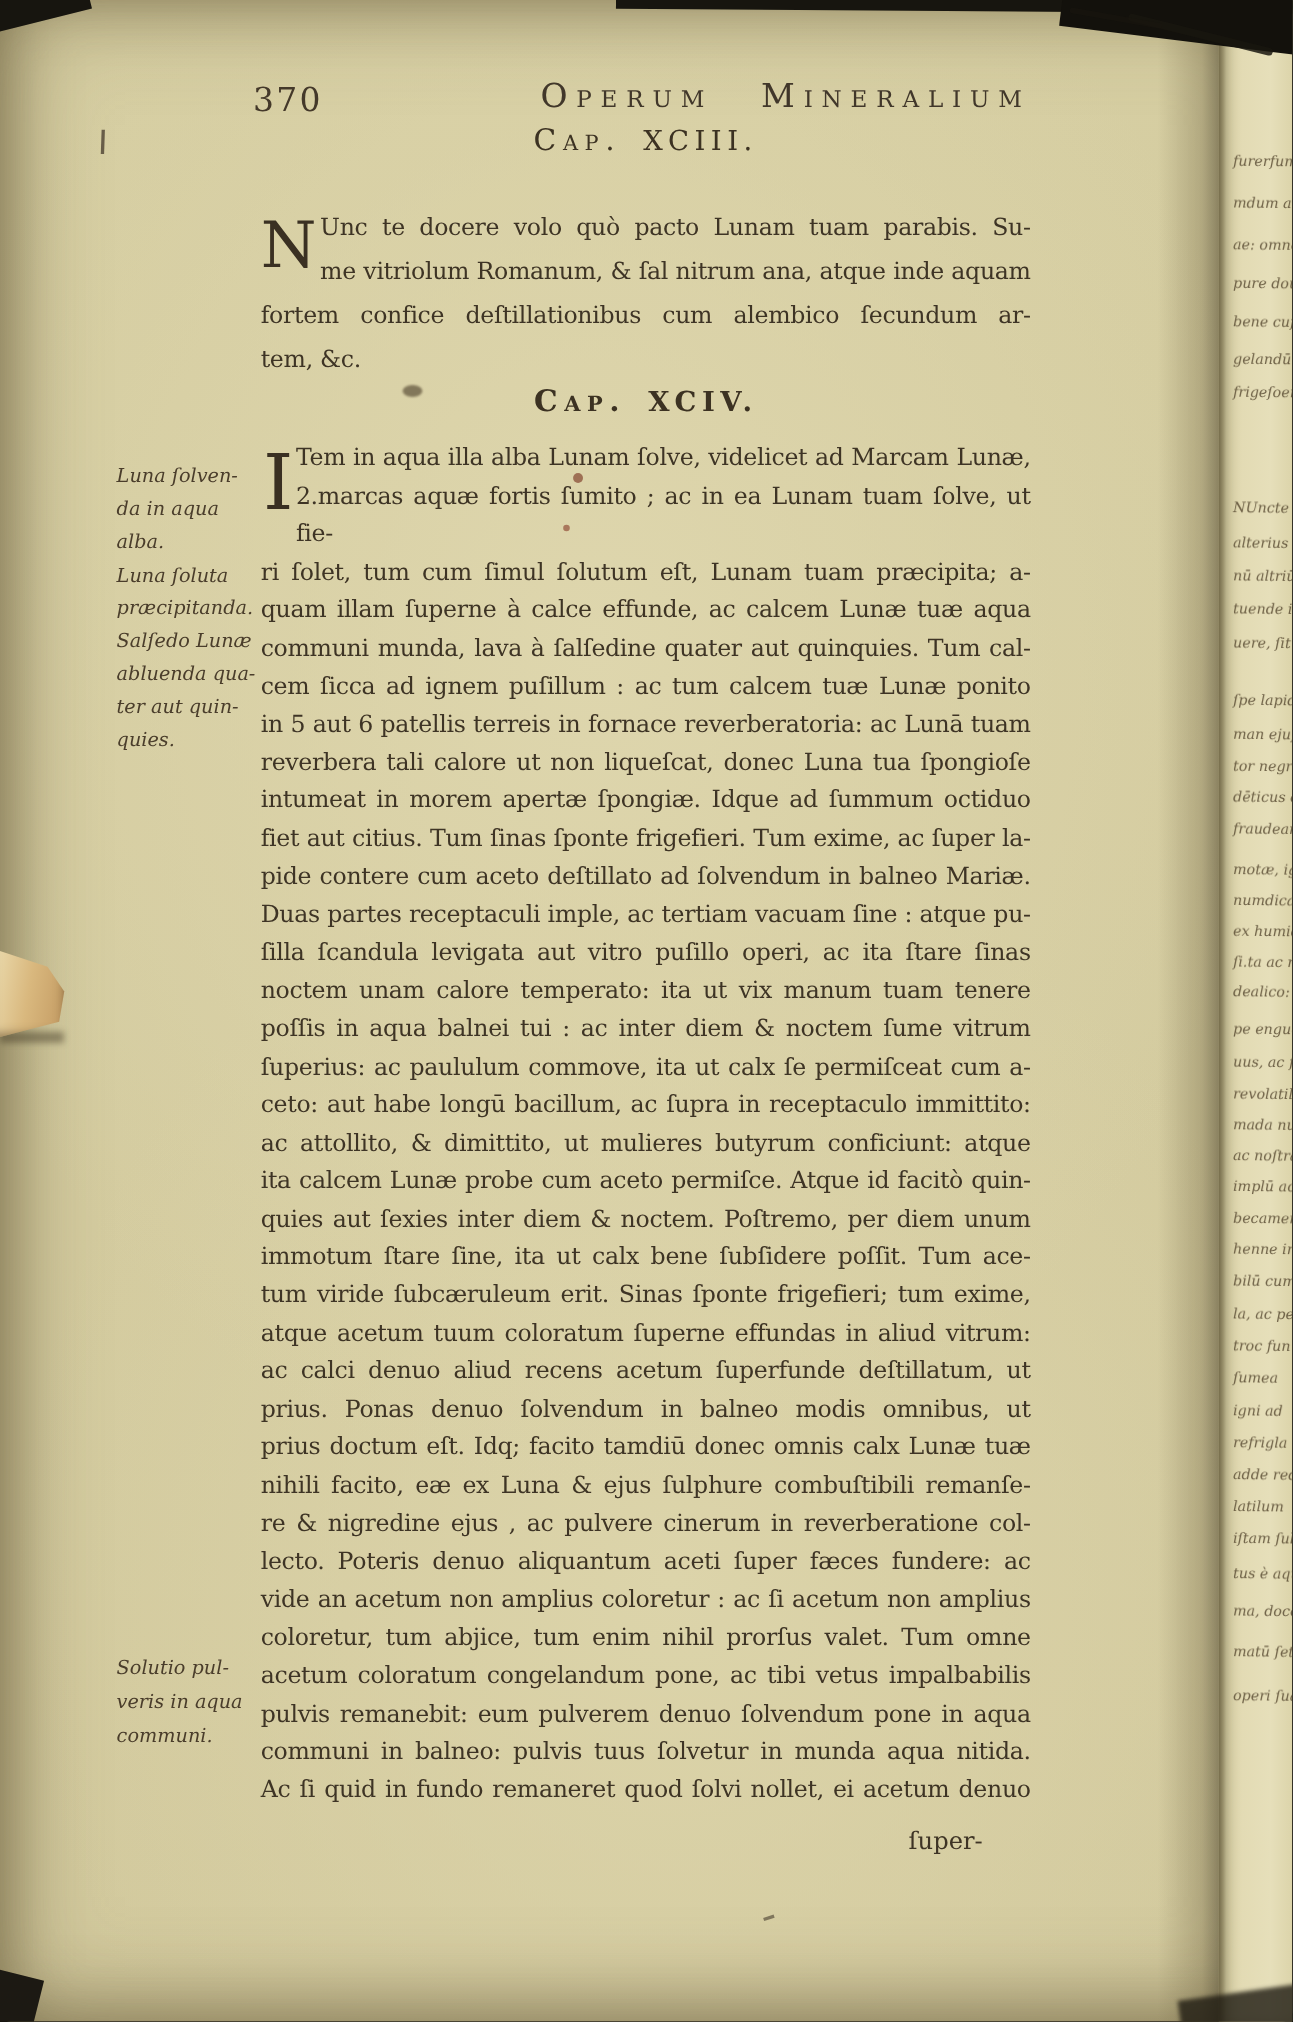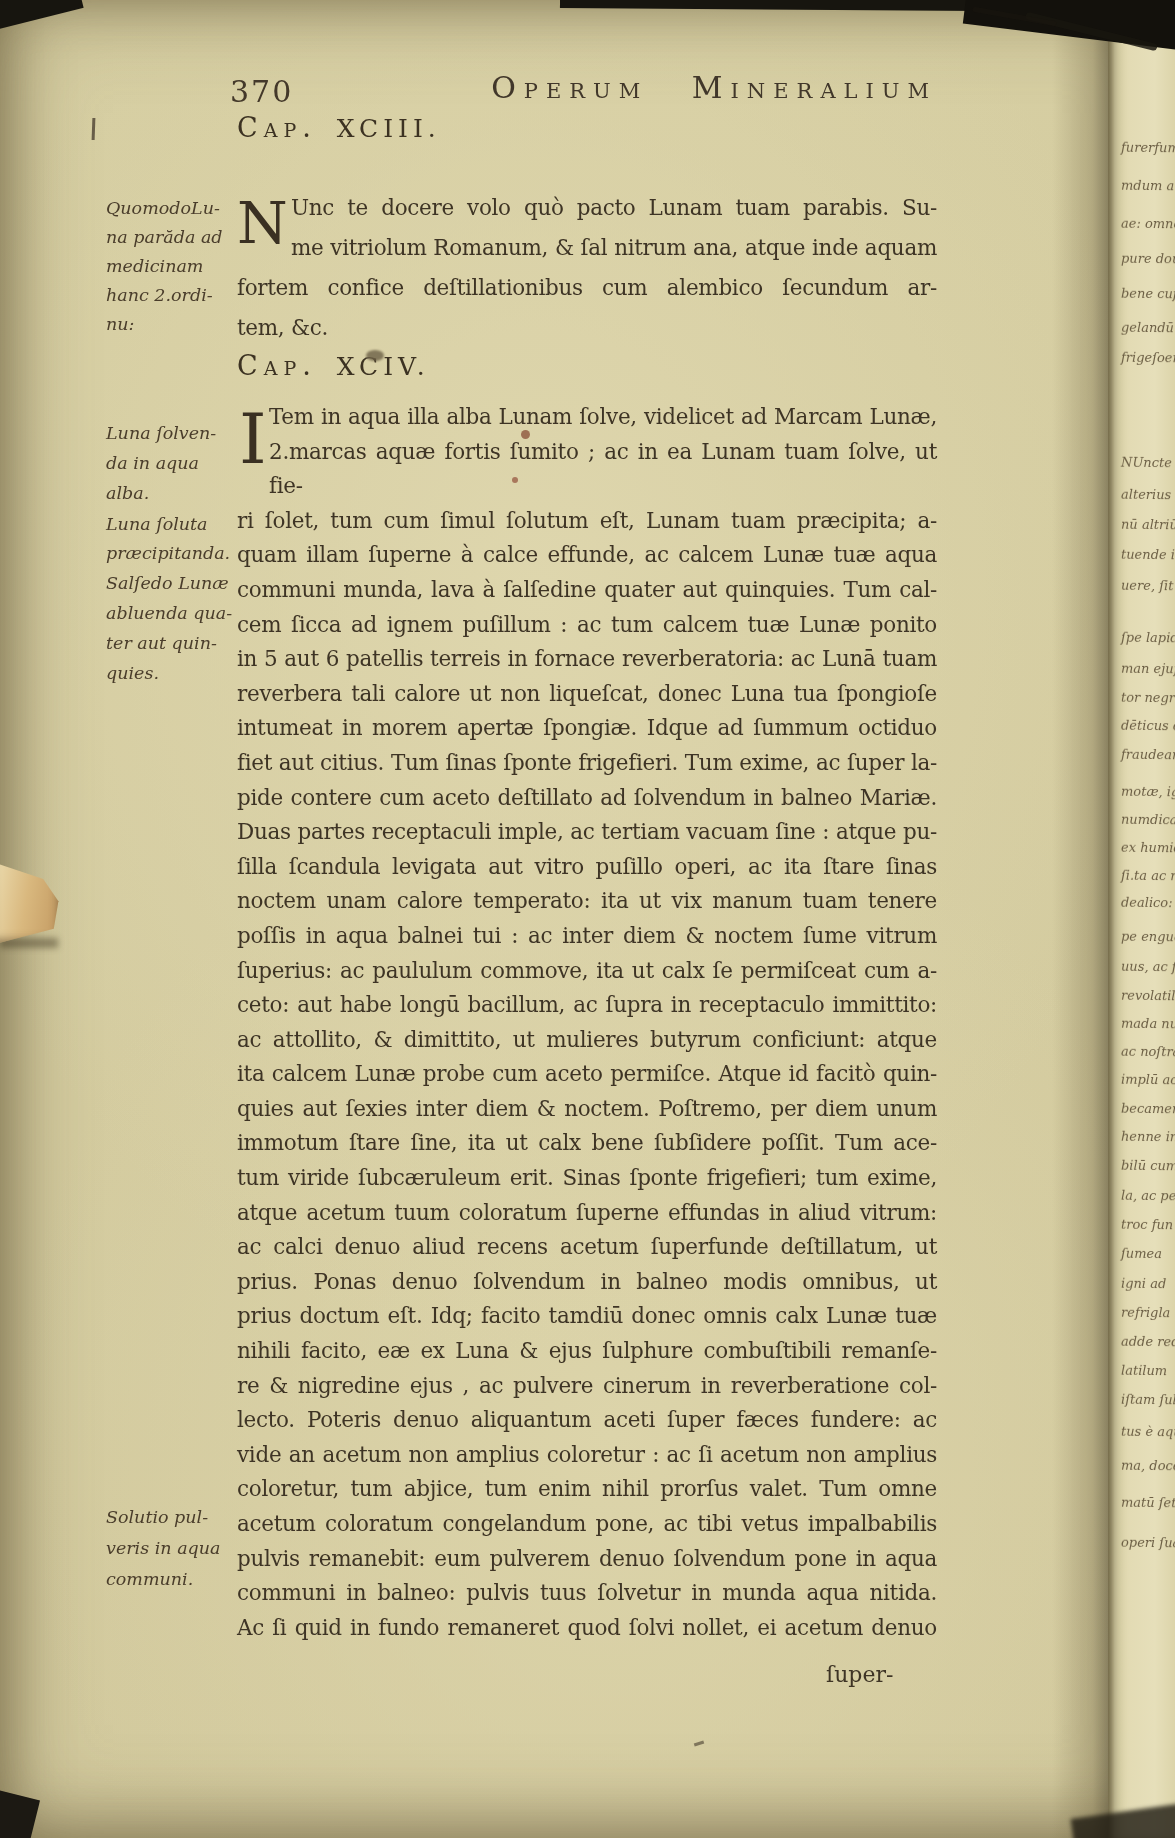--- a/index.html
+++ b/index.html
@@ -19,23 +19,23 @@
       inset 28px 0 60px -22px rgba(108,96,62,.55),
       inset 0 -34px 60px -22px rgba(108,96,62,.40),
       inset 0 30px 50px -26px rgba(108,96,62,.35);
     border-radius: 10px;
   }
   .pageno { position:absolute; left:230px; top:74px; font-size:30px; letter-spacing:2px; color:#44392a; }
   .runtitle {
     position:absolute; left:237px; width:700px; top:70px; text-align:right;
     font-variant:small-caps; font-size:30px; letter-spacing:8px; word-spacing:26px; color:#41372a;
   }
-  .chap-heading { position:absolute; left:237px; width:700px; text-align:left; color:#3c3222; }
+  .chap-heading { position:absolute; left:237px; width:700px; text-align:center; color:#3c3222; }
   .h93 { top:112px; }
-  .h94 { top:350px; }
+  .h94 { top:350px;font-weight:bold; }
   .chap-heading .cap { font-variant:small-caps; font-size:27px; letter-spacing:6px; margin-right:20px; }
   .chap-heading .num { font-size:25px; letter-spacing:5px; }
 
   .margin-note {
     position:absolute; left:106px; width:130px;
     font-style:italic; font-size:17.5px; line-height:29px; color:#4a3d2b;
   }
   .mn1 { top:194px; }
   .mn2 { top:418px; line-height:30px; }
   .mn3 { top:510px; }
@@ -100,27 +100,20 @@
 <div class="scan">
   <div class="paper">
 
     <div class="pageno">370</div>
     <div class="runtitle">Operum Mineralium</div>
 
     <div class="chap-heading h93">
       <span class="cap">Cap.</span><span class="num">XCIII.</span>
     </div>
 
-    <div class="margin-note mn1">
-        <div class="mline">QuomodoLu-</div>
-        <div class="mline">na parăda ad</div>
-        <div class="mline">medicinam</div>
-        <div class="mline">hanc 2.ordi-</div>
-        <div class="mline">nu:</div>
-      </div>
 
     <div class="para para93">
       <span class="dropcap dc-n">N</span>
       <div class="plines">
           <div class="bline">Unc te docere volo quò pacto Lunam tuam parabis. Su-</div>
           <div class="bline">me vitriolum Romanum, &amp; ſal nitrum ana, atque inde aquam</div>
           <div class="bline">fortem confice deſtillationibus cum alembico ſecundum ar-</div>
           <div class="bline">tem, &amp;c.</div>
         </div>
     </div>

